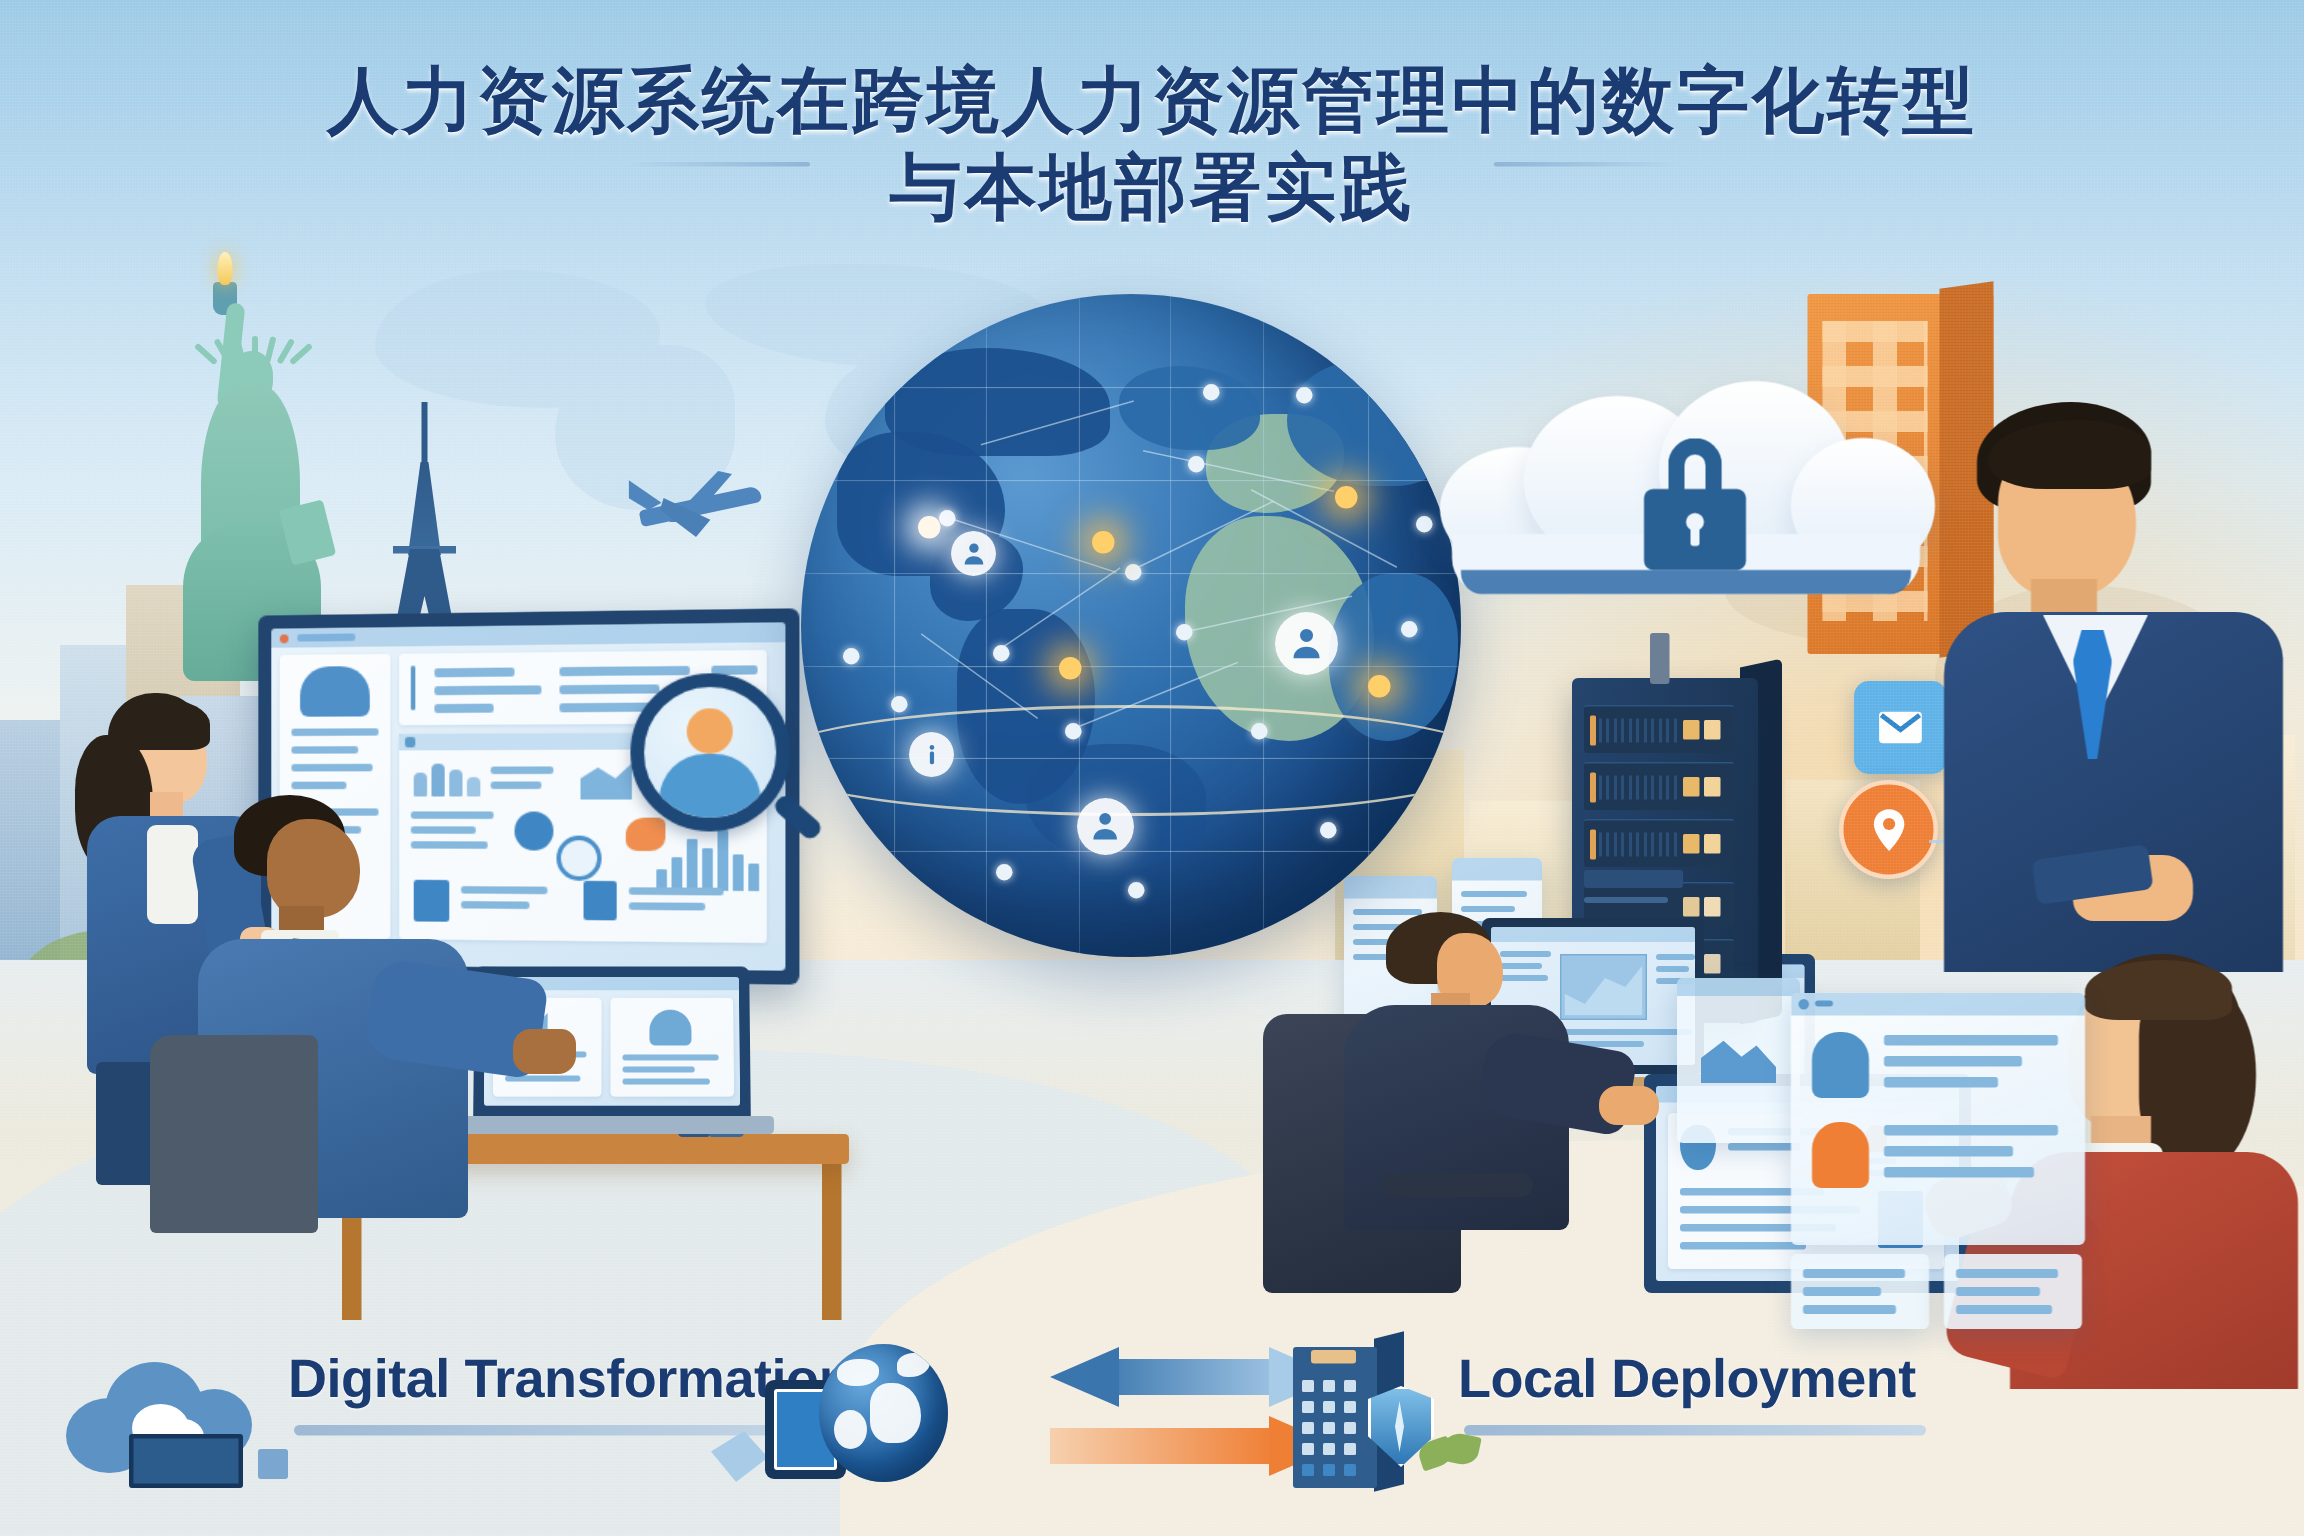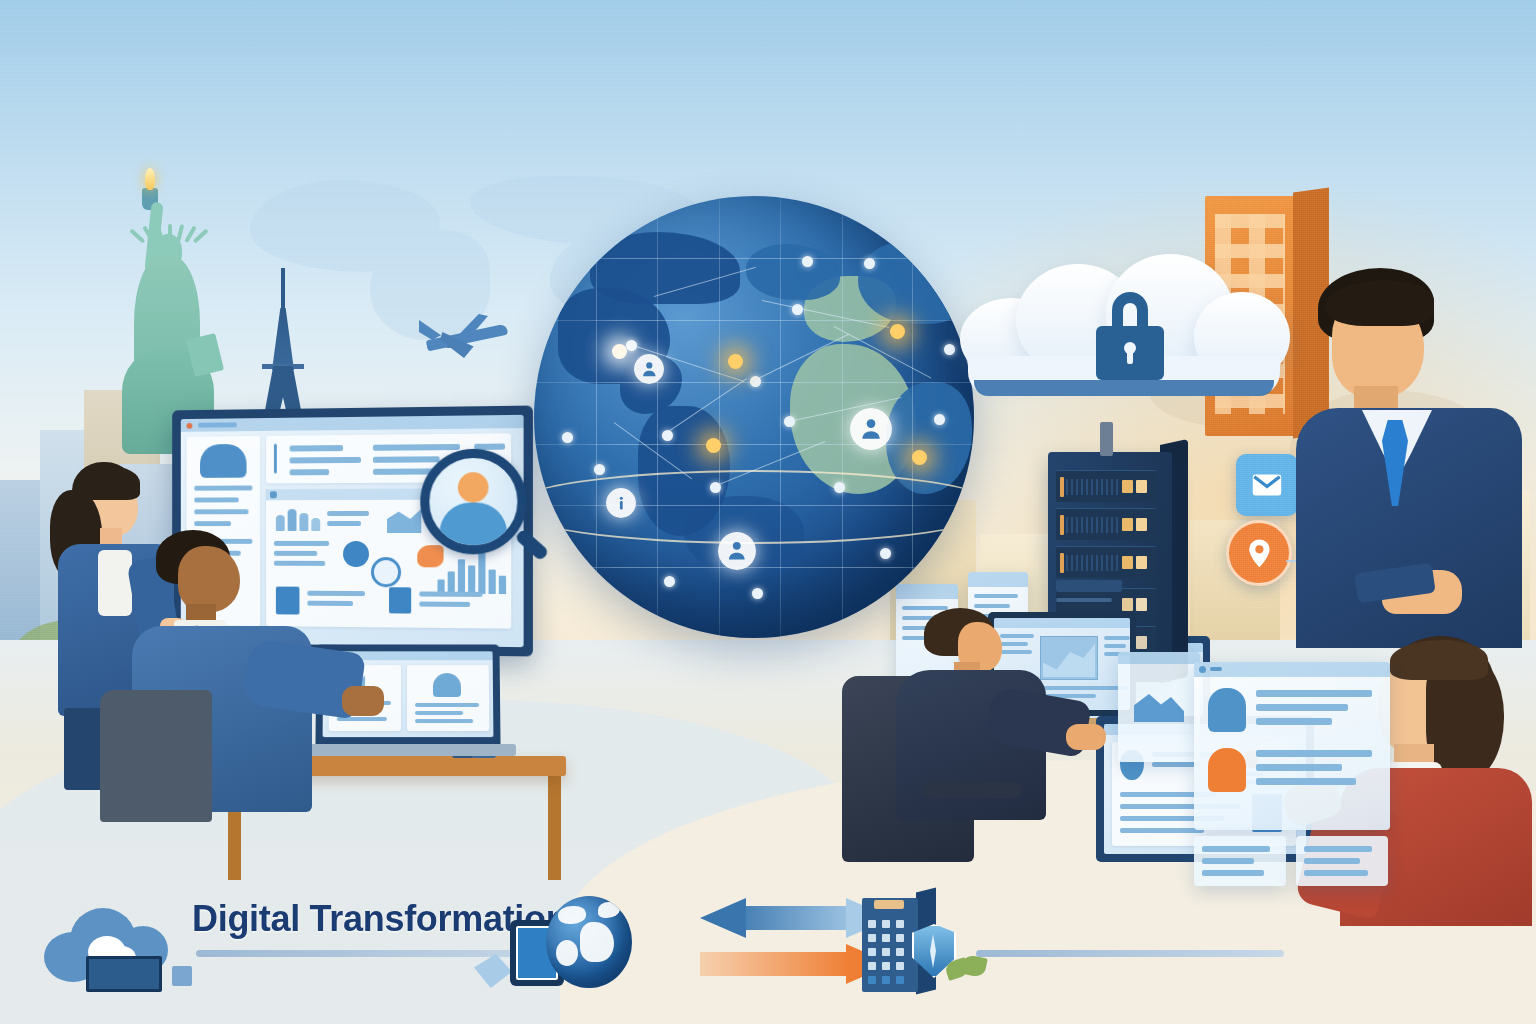--- a/index.html
+++ b/index.html
@@ -788,18 +788,28 @@
     </div>
     <div class="bshield">
         <div class="bs-body"></div>
       <div style="position:absolute;left:18px;top:10px;width:6px;height:34px;background:#dff0fb;clip-path:polygon(50% 0,100% 50%,50% 100%,0 50%);"></div>
     </div>
     <div class="bleaf">
       <div class="bl-l" style="left:0;top:6px;width:22px;height:18px;transform:rotate(-18deg);"></div>
       <div class="bl-l" style="left:16px;top:2px;width:24px;height:20px;transform:rotate(12deg);"></div>
     </div>
 
+    <div class="bn-label" style="left:972px;top:40px;">Local Deployment</div>
     <div class="bn-underline" style="left:976px;top:92px;width:308px;"></div>
   </div>
 
+  <div class="title-wrap">
+    <div class="title-line" id="title-l1">人力资源系统在跨境人力资源管理中的数字化转型</div>
+    <div class="title-line" id="title-l2">与本地部署实践</div>
+    <div class="rule-row">
+      <div class="rule"></div>
+      <div style="width:420px;"></div>
+      <div class="rule r"></div>
+    </div>
+  </div>
 
   <div class="noise"></div>
 </div>
 
 </body></html>

